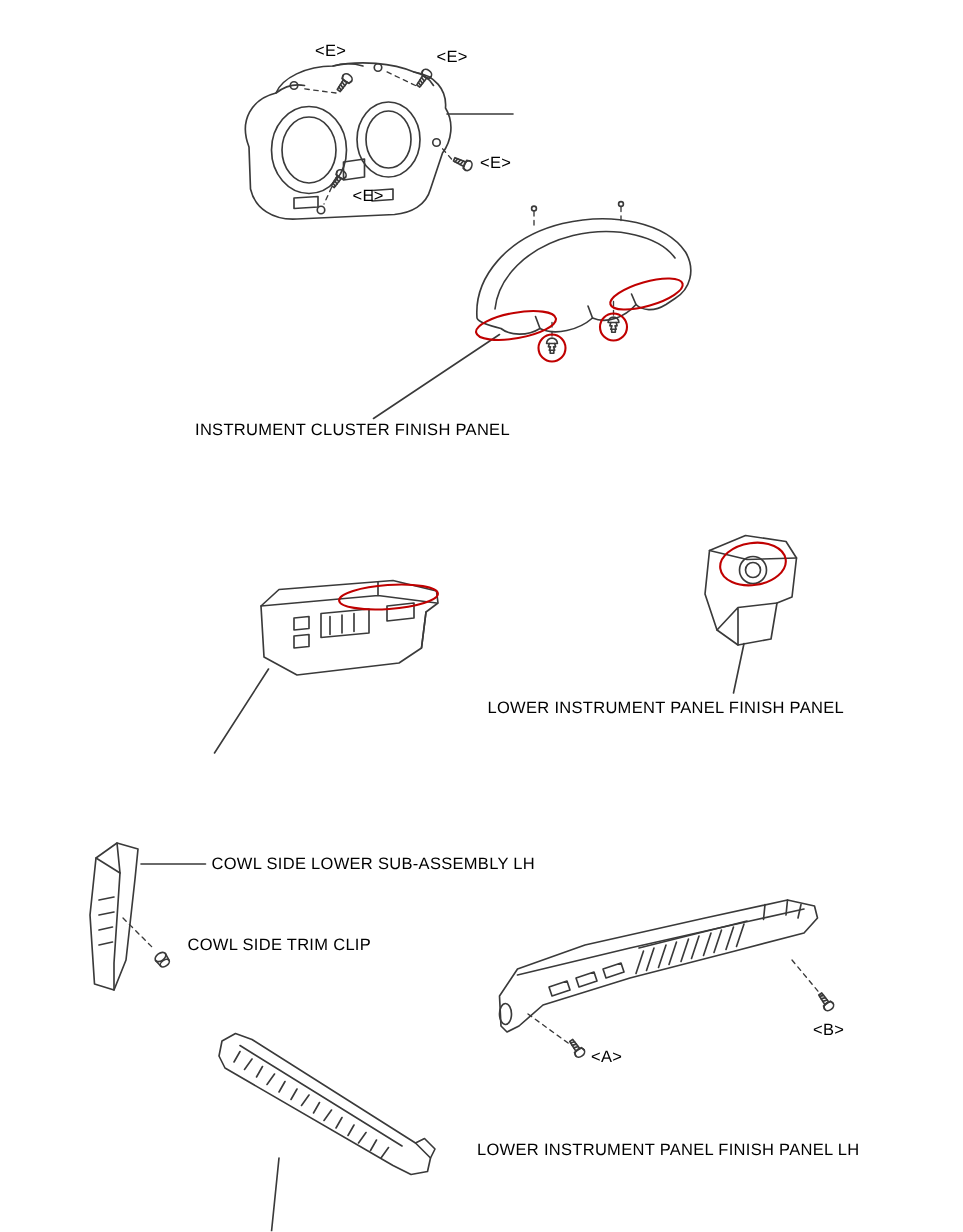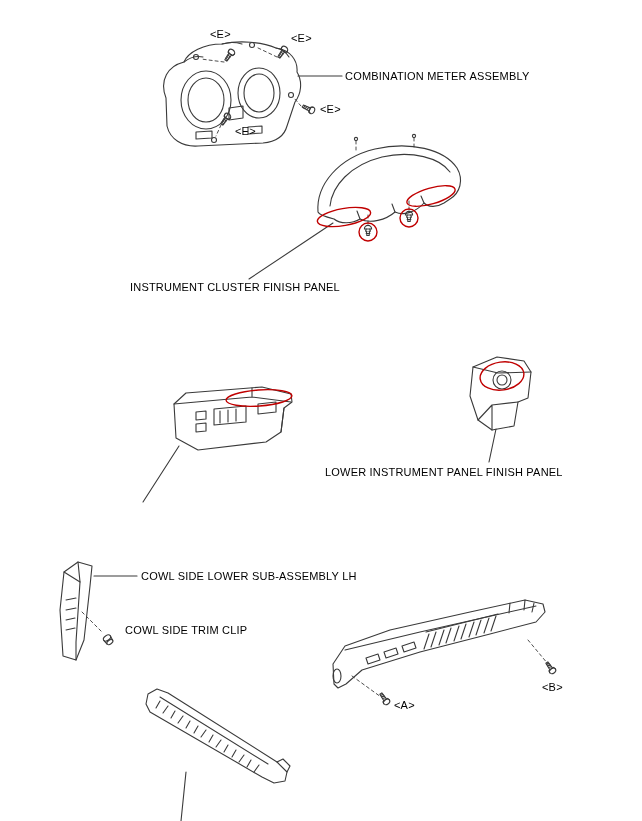--- a/index.html
+++ b/index.html
@@ -174,23 +174,23 @@
       <ellipse cx="259" cy="398" rx="33" ry="8" transform="rotate(-4 259 398)"></ellipse>
       <ellipse cx="502" cy="376" rx="22" ry="14" transform="rotate(-8 502 376)"></ellipse>
     </g>
   </svg>
 
   <div class="lbl" style="left:210px;top:28px">&lt;E&gt;</div>
   <div class="lbl" style="left:291px;top:32px">&lt;E&gt;</div>
   <div class="lbl" style="left:320px;top:103px">&lt;E&gt;</div>
   <div class="lbl" style="left:235px;top:125px">&lt;E&gt;</div>
 
-  <div class="lbl" style="left:345px;top:70px">COMBINATION METER ASSEMBLY</div>
   <div class="lbl" style="left:325px;top:466px">LOWER INSTRUMENT PANEL FINISH PANEL</div>
 
   <div class="lbl" style="left:130px;top:281px">INSTRUMENT CLUSTER FINISH PANEL</div>
 
   <div class="lbl" style="left:141px;top:570px">COWL SIDE LOWER SUB-ASSEMBLY LH</div>
   <div class="lbl" style="left:125px;top:624px">COWL SIDE TRIM CLIP</div>
 
   <div class="lbl" style="left:394px;top:699px">&lt;A&gt;</div>
   <div class="lbl" style="left:542px;top:681px">&lt;B&gt;</div>
+  <div class="lbl" style="left:318px;top:761px">LOWER INSTRUMENT PANEL FINISH PANEL LH</div>
 </div>
 
 </body></html>

